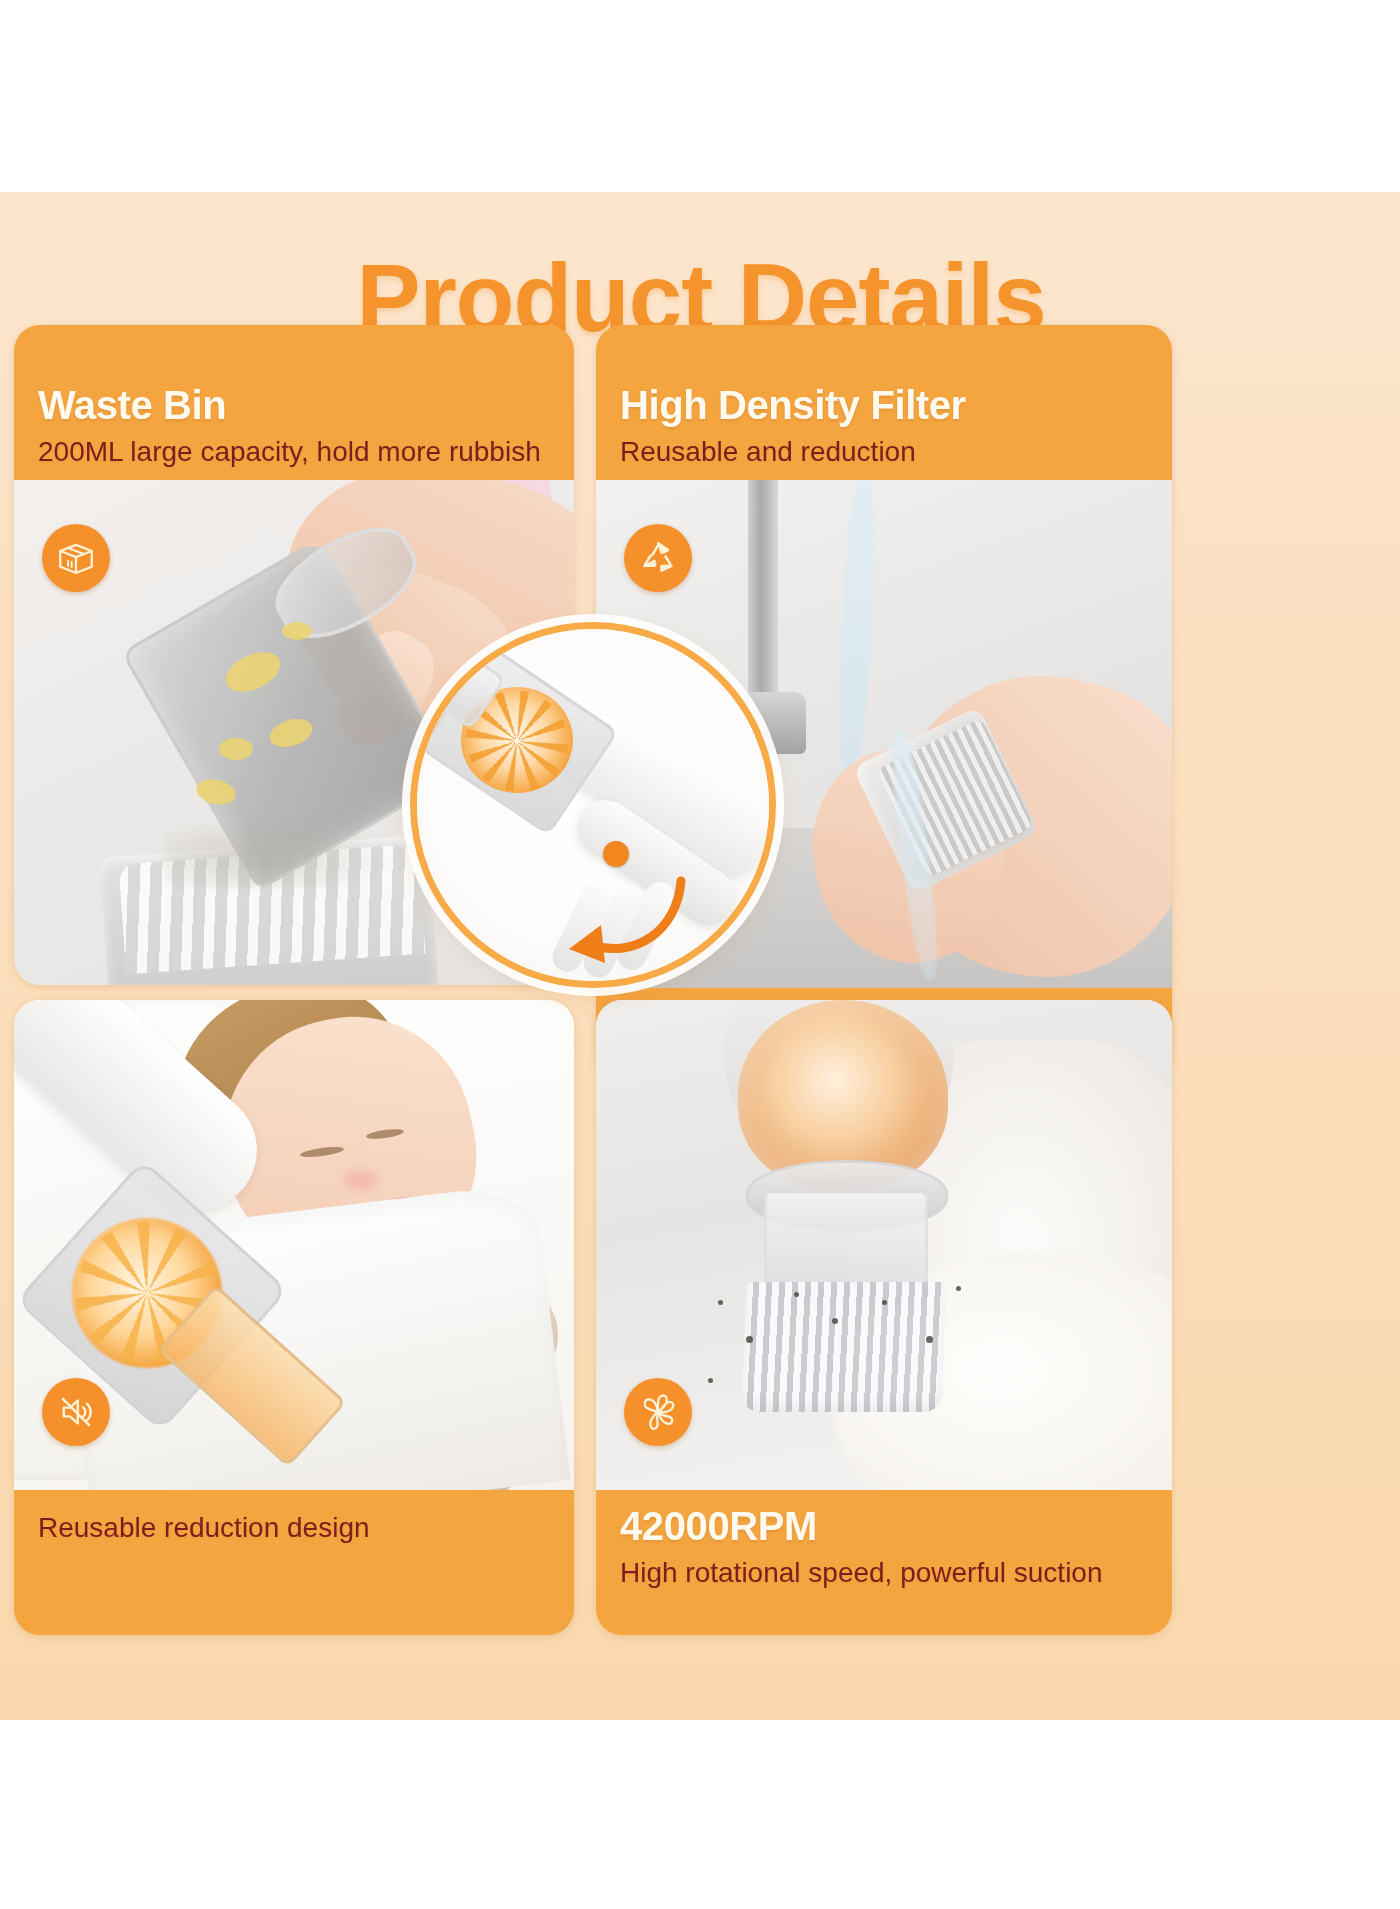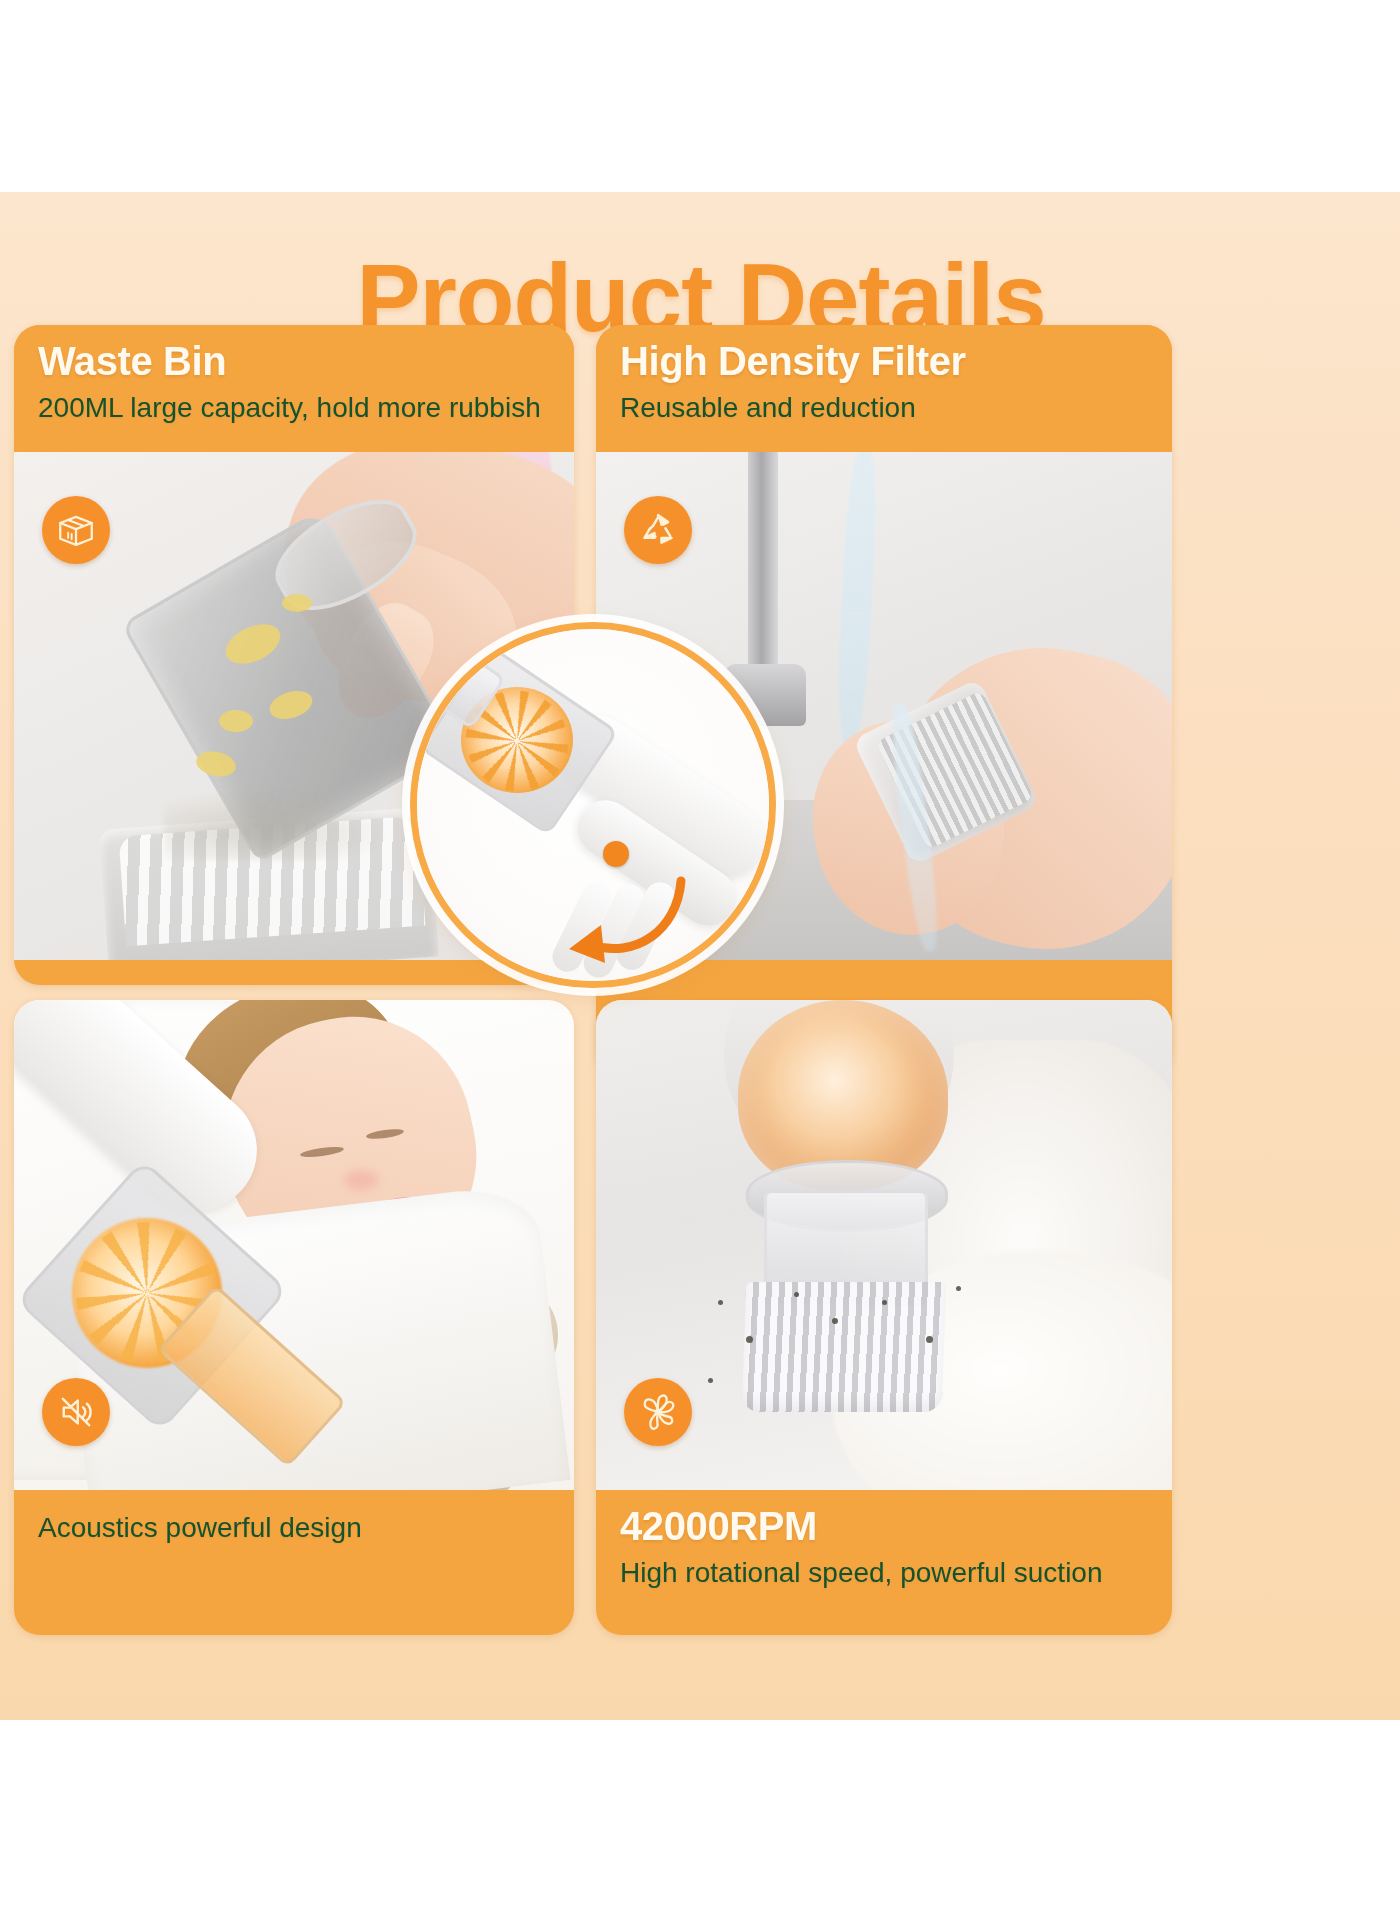--- a/index.html
+++ b/index.html
@@ -68,40 +68,41 @@
   .card.tl { left: 0px;   top: 0px;   width: 560px; height: 660px; }
   .card.tr { left: 582px; top: 0px;   width: 560px; height: 752px; }
   .card.bl { left: 0px;   top: 675px; width: 560px; height: 635px; }
   .card.br { left: 582px; top: 675px; width: 560px; height: 635px; }
 
   
   .card.tr { width: 576px; }
   .card.br { width: 576px; }
 
   .card-header {
-    padding: 14px 22px 28px 24px;
+    padding: 14px 22px 12px 24px;
     background: #f5a540;
+    margin-top: 44px;
   }
   .card-footer {
     padding: 14px 22px 20px 24px;
     background: #f5a540;
   }
   .card-title {
     font-size: 40px;
     font-weight: bold;
     color: #fffaf0;
     line-height: 1.12;
     letter-spacing: -0.4px;
     text-shadow: 0 2px 3px rgba(190,118,35,0.32);
     white-space: nowrap;
   }
   .card-sub {
     font-size: 28px;
     font-weight: normal;
-    color: #14532d;
+    color: #7f1d1d;
     line-height: 1.2;
     margin-top: 7px;
     white-space: nowrap;
     text-shadow: 0 1px 2px rgba(190,118,35,0.22);
   }
 
   .photo {
     position: relative;
     width: 100%;
     overflow: hidden;
@@ -474,21 +475,21 @@
             <g fill="none" stroke="#fdf1d8" stroke-width="2.8" stroke-linejoin="round" stroke-linecap="round">
               <path d="M10 19 L17 19 L26 11 L26 37 L17 29 L10 29 Z"></path>
               <path d="M32 18.5 C35.5 21.5 35.5 26.5 32 29.5"></path>
               <path d="M36.5 14.5 C42 19 42 29 36.5 33.5"></path>
               <path d="M9 9 L39 39"></path>
             </g>
           </svg>
         </div>
       </div>
       <div class="card-footer">
-        <div class="card-sub">Acoustics powerful design</div>
+        <div class="card-sub">Reusable reduction design</div>
       </div>
     </div>
 
     <div class="card br">
       <div class="photo">
         <div class="art">
           <div class="br-bg"></div>
           <div class="br-carpet"></div>
           <div class="br-carpet2"></div>
           <div class="br-vacbody"></div>

